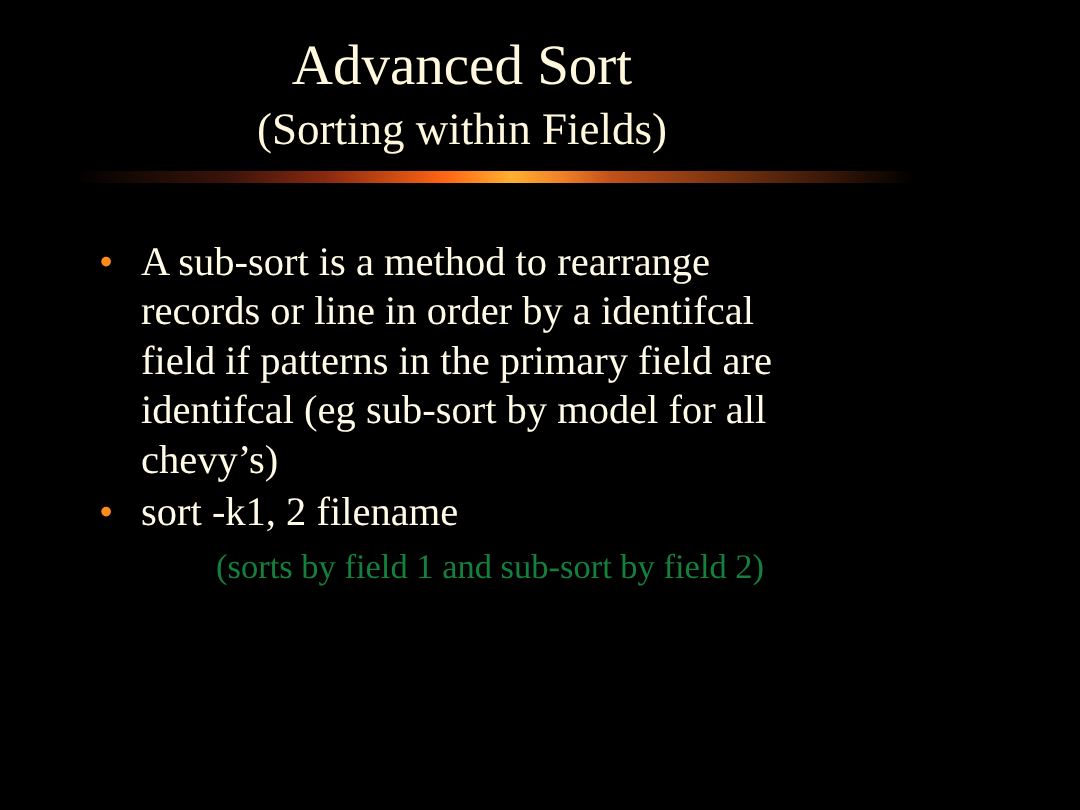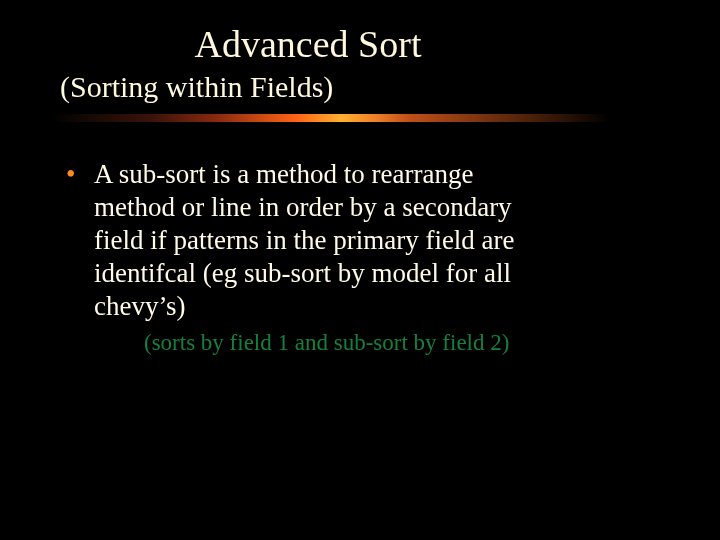--- a/index.html
+++ b/index.html
@@ -21,20 +21,21 @@
   }
   .title {
     text-align: center;
     font-size: 38px;
     color: #fff8dc;
     margin: 0;
     padding-top: 2px;
     font-weight: normal;
   }
   .subtitle {
+    text-align: center;
     font-size: 30px;
     color: #fff8dc;
     margin: 4px 0 10px 0;
     font-weight: normal;
   }
   .rule {
     position: relative;
     height: 8px;
     width: 560px;
     margin: 6px 0 36px -10px;
@@ -83,16 +84,17 @@
   }
 </style>
 </head>
 <body>
 
 <div class="slide">
   <h1 class="title">Advanced Sort</h1>
   <h2 class="subtitle">(Sorting within Fields)</h2>
   <div class="rule"></div>
   <ul class="body">
-    <li>A sub-sort is a method to rearrange method or line in order by a secondary field if patterns in the primary field are identifcal (eg sub-sort by model for all chevy’s)</li>
+    <li>A sub-sort is a method to rearrange records or line in order by a identifcal field if patterns in the primary field are identifcal (eg sub-sort by model for all chevy’s)</li>
+    <li>sort -k1, 2 filename</li>
   </ul>
   <div class="sub">(sorts by field 1 and sub-sort by field 2)</div>
 </div>
 
 </body></html>

